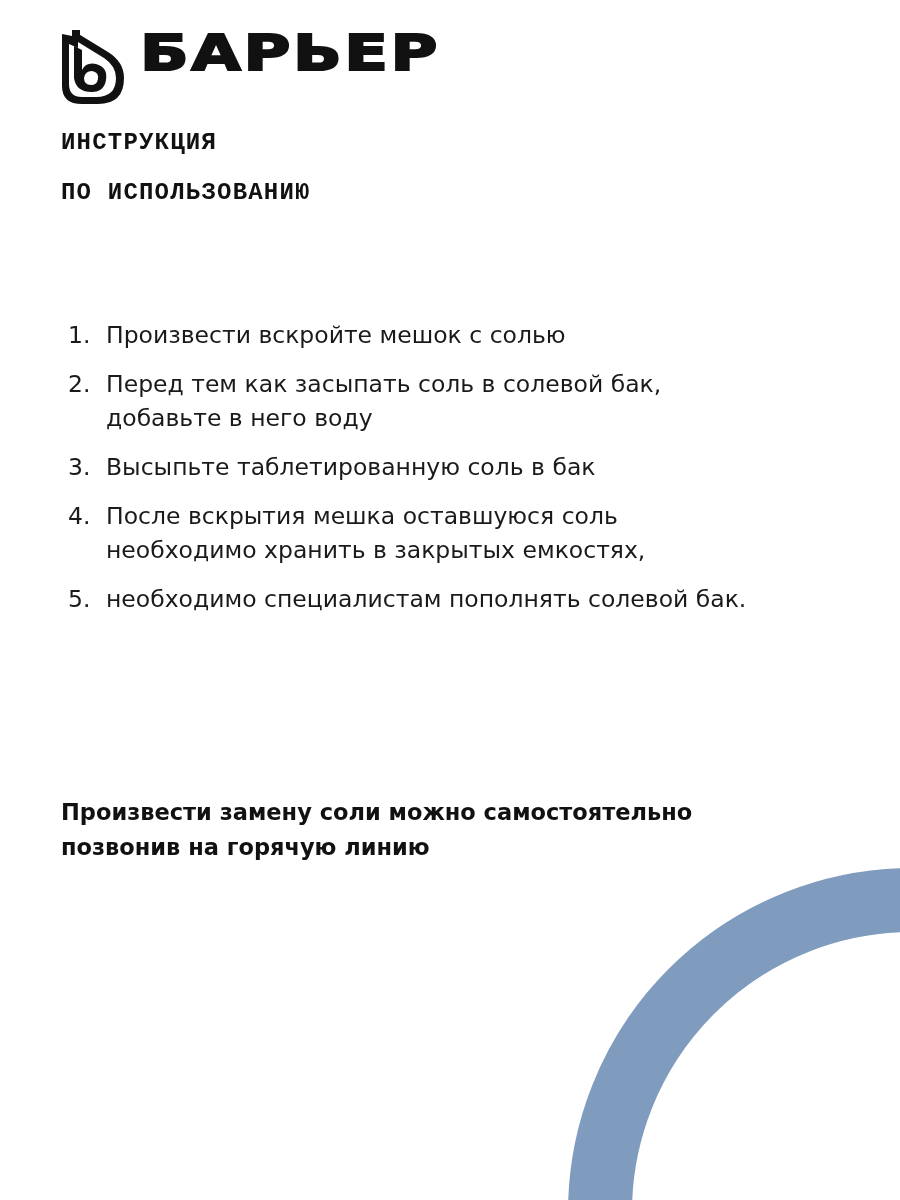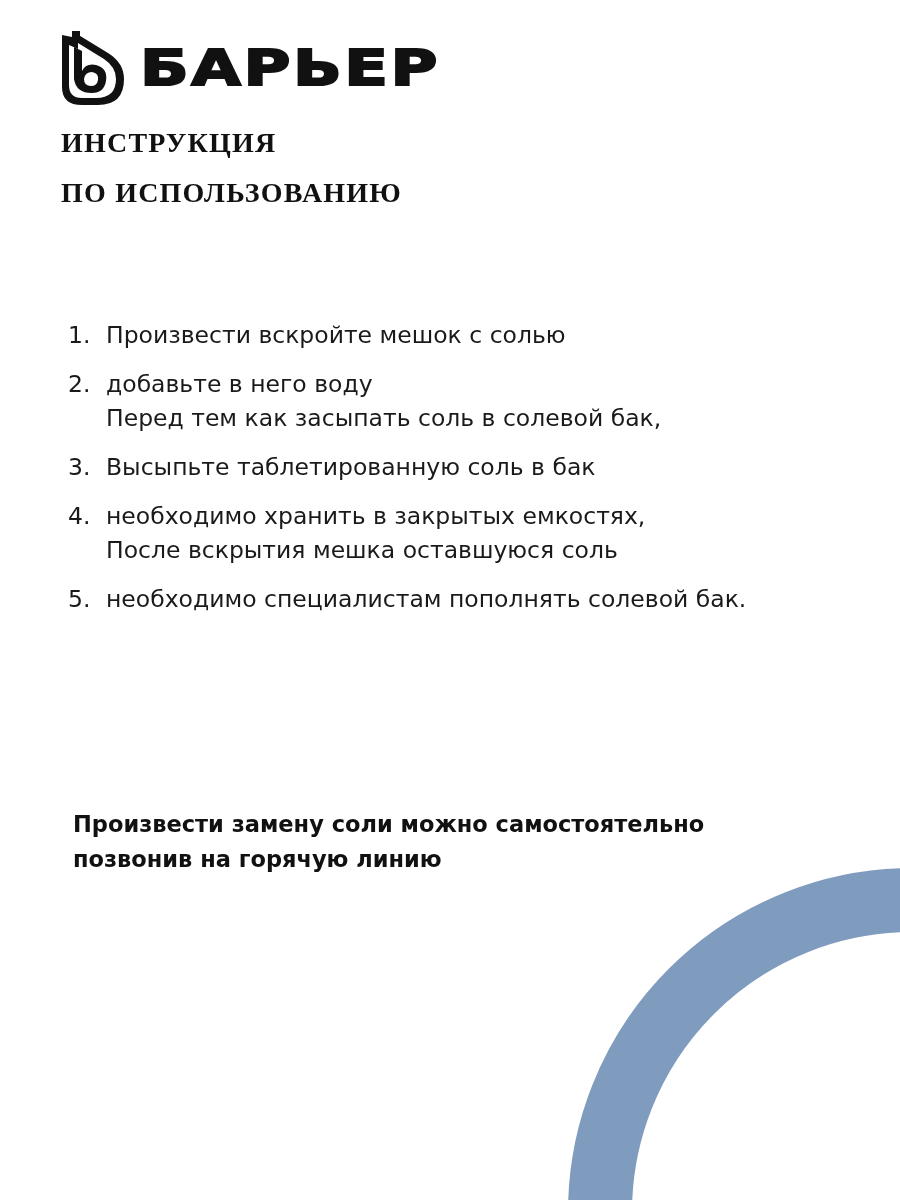--- a/index.html
+++ b/index.html
@@ -23,21 +23,20 @@
       height: 1200px;
       pointer-events: none;
       z-index: 0;
     }
     .logo {
       position: absolute;
       left: 58px;
       top: 28px;
       height: 80px;
       display: flex;
-      align-items: center;
       z-index: 1;
     }
     .logo-icon {
       width: 70px;
       height: 78px;
       display: block;
     }
     .logo-wordmark {
       margin-left: 12px;
       font-family: "DejaVu Sans", sans-serif;
@@ -48,23 +47,23 @@
       transform: scaleX(1.28);
       transform-origin: left center;
       -webkit-text-stroke: 2px #111;
       color: #111;
     }
     .title {
       position: absolute;
       left: 61px;
       top: 118px;
       margin: 0;
-      font-family: Liberation Serif, serif;
+      font-family: Liberation Mono, monospace;
       font-weight: 700;
-      font-size: 28px;
+      font-size: 24px;
       line-height: 50px;
       letter-spacing: 1.2px;
       color: #111;
       z-index: 1;
     }
     .title span { display: block; }
     .steps {
       position: absolute;
       left: 68px;
       top: 318px;
@@ -84,21 +83,21 @@
     }
     .step-num {
       width: 38px;
       flex: 0 0 38px;
     }
     .step-text span { display: block; white-space: nowrap; }
     .note {
       position: absolute;
       left: 61px;
       top: 795px;
-      margin: 12px;
+      margin: 0;
       font-family: "DejaVu Sans", sans-serif;
       font-weight: 700;
       font-size: 22.5px;
       line-height: 35px;
       color: #111;
       z-index: 1;
     }
     .note span { display: block; white-space: nowrap; }
   </style>
 </head>
@@ -132,35 +131,35 @@
 <ol class="steps">
   <li class="step">
     <span class="step-num">1.</span>
     <span class="step-text">
       <span>Произвести вскройте мешок с солью</span>
     </span>
   </li>
   <li class="step">
     <span class="step-num">2.</span>
     <span class="step-text">
+      <span>Перед тем как засыпать соль в солевой бак,</span>
       <span>добавьте в него воду</span>
-      <span>Перед тем как засыпать соль в солевой бак,</span>
     </span>
   </li>
   <li class="step">
     <span class="step-num">3.</span>
     <span class="step-text">
       <span>Высыпьте таблетированную соль в бак</span>
     </span>
   </li>
   <li class="step">
     <span class="step-num">4.</span>
     <span class="step-text">
+      <span>После вскрытия мешка оставшуюся соль</span>
       <span>необходимо хранить в закрытых емкостях,</span>
-      <span>После вскрытия мешка оставшуюся соль</span>
     </span>
   </li>
   <li class="step">
     <span class="step-num">5.</span>
     <span class="step-text">
       <span>необходимо специалистам пополнять солевой бак.</span>
     </span>
   </li>
 </ol>
 

